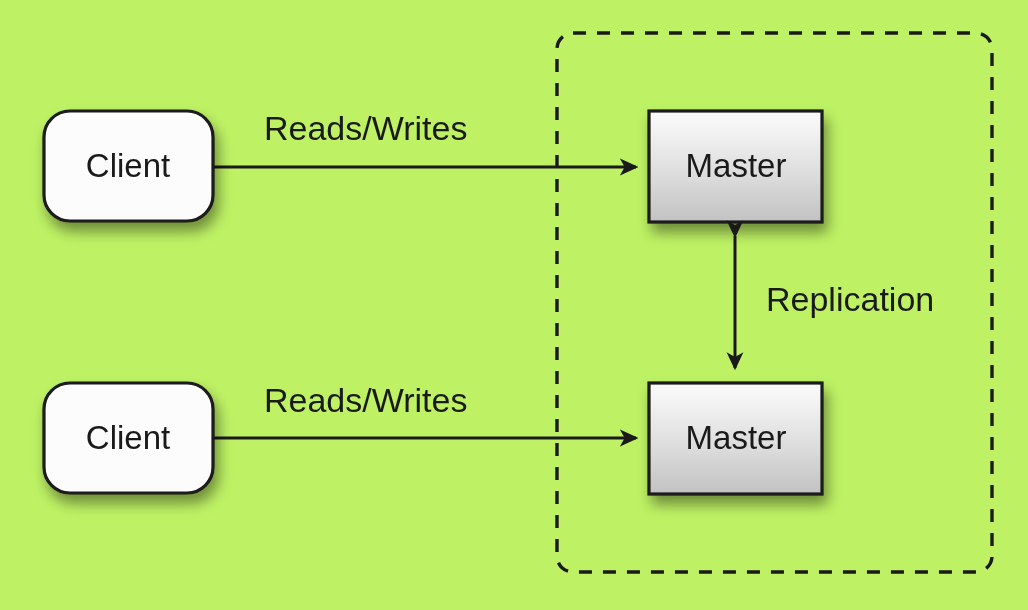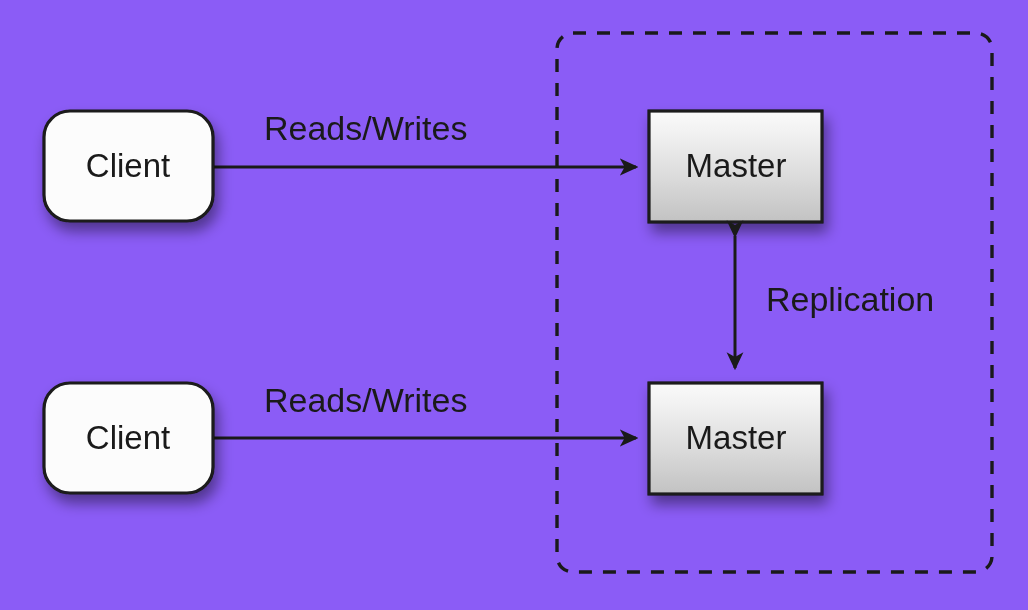--- a/index.html
+++ b/index.html
@@ -7,21 +7,21 @@
     padding: 0;
     background: #ffffff;
   }
   body {
     font-family: "Liberation Sans", "DejaVu Sans", sans-serif;
   }
   #canvas {
     position: relative;
     width: 1028px;
     height: 610px;
-    background: #8b5cf6;
+    background: #bef264;
     overflow: hidden;
   }
   #diagram-svg {
     position: absolute;
     left: 0;
     top: 0;
     width: 1028px;
     height: 610px;
   }
   .node-label {

